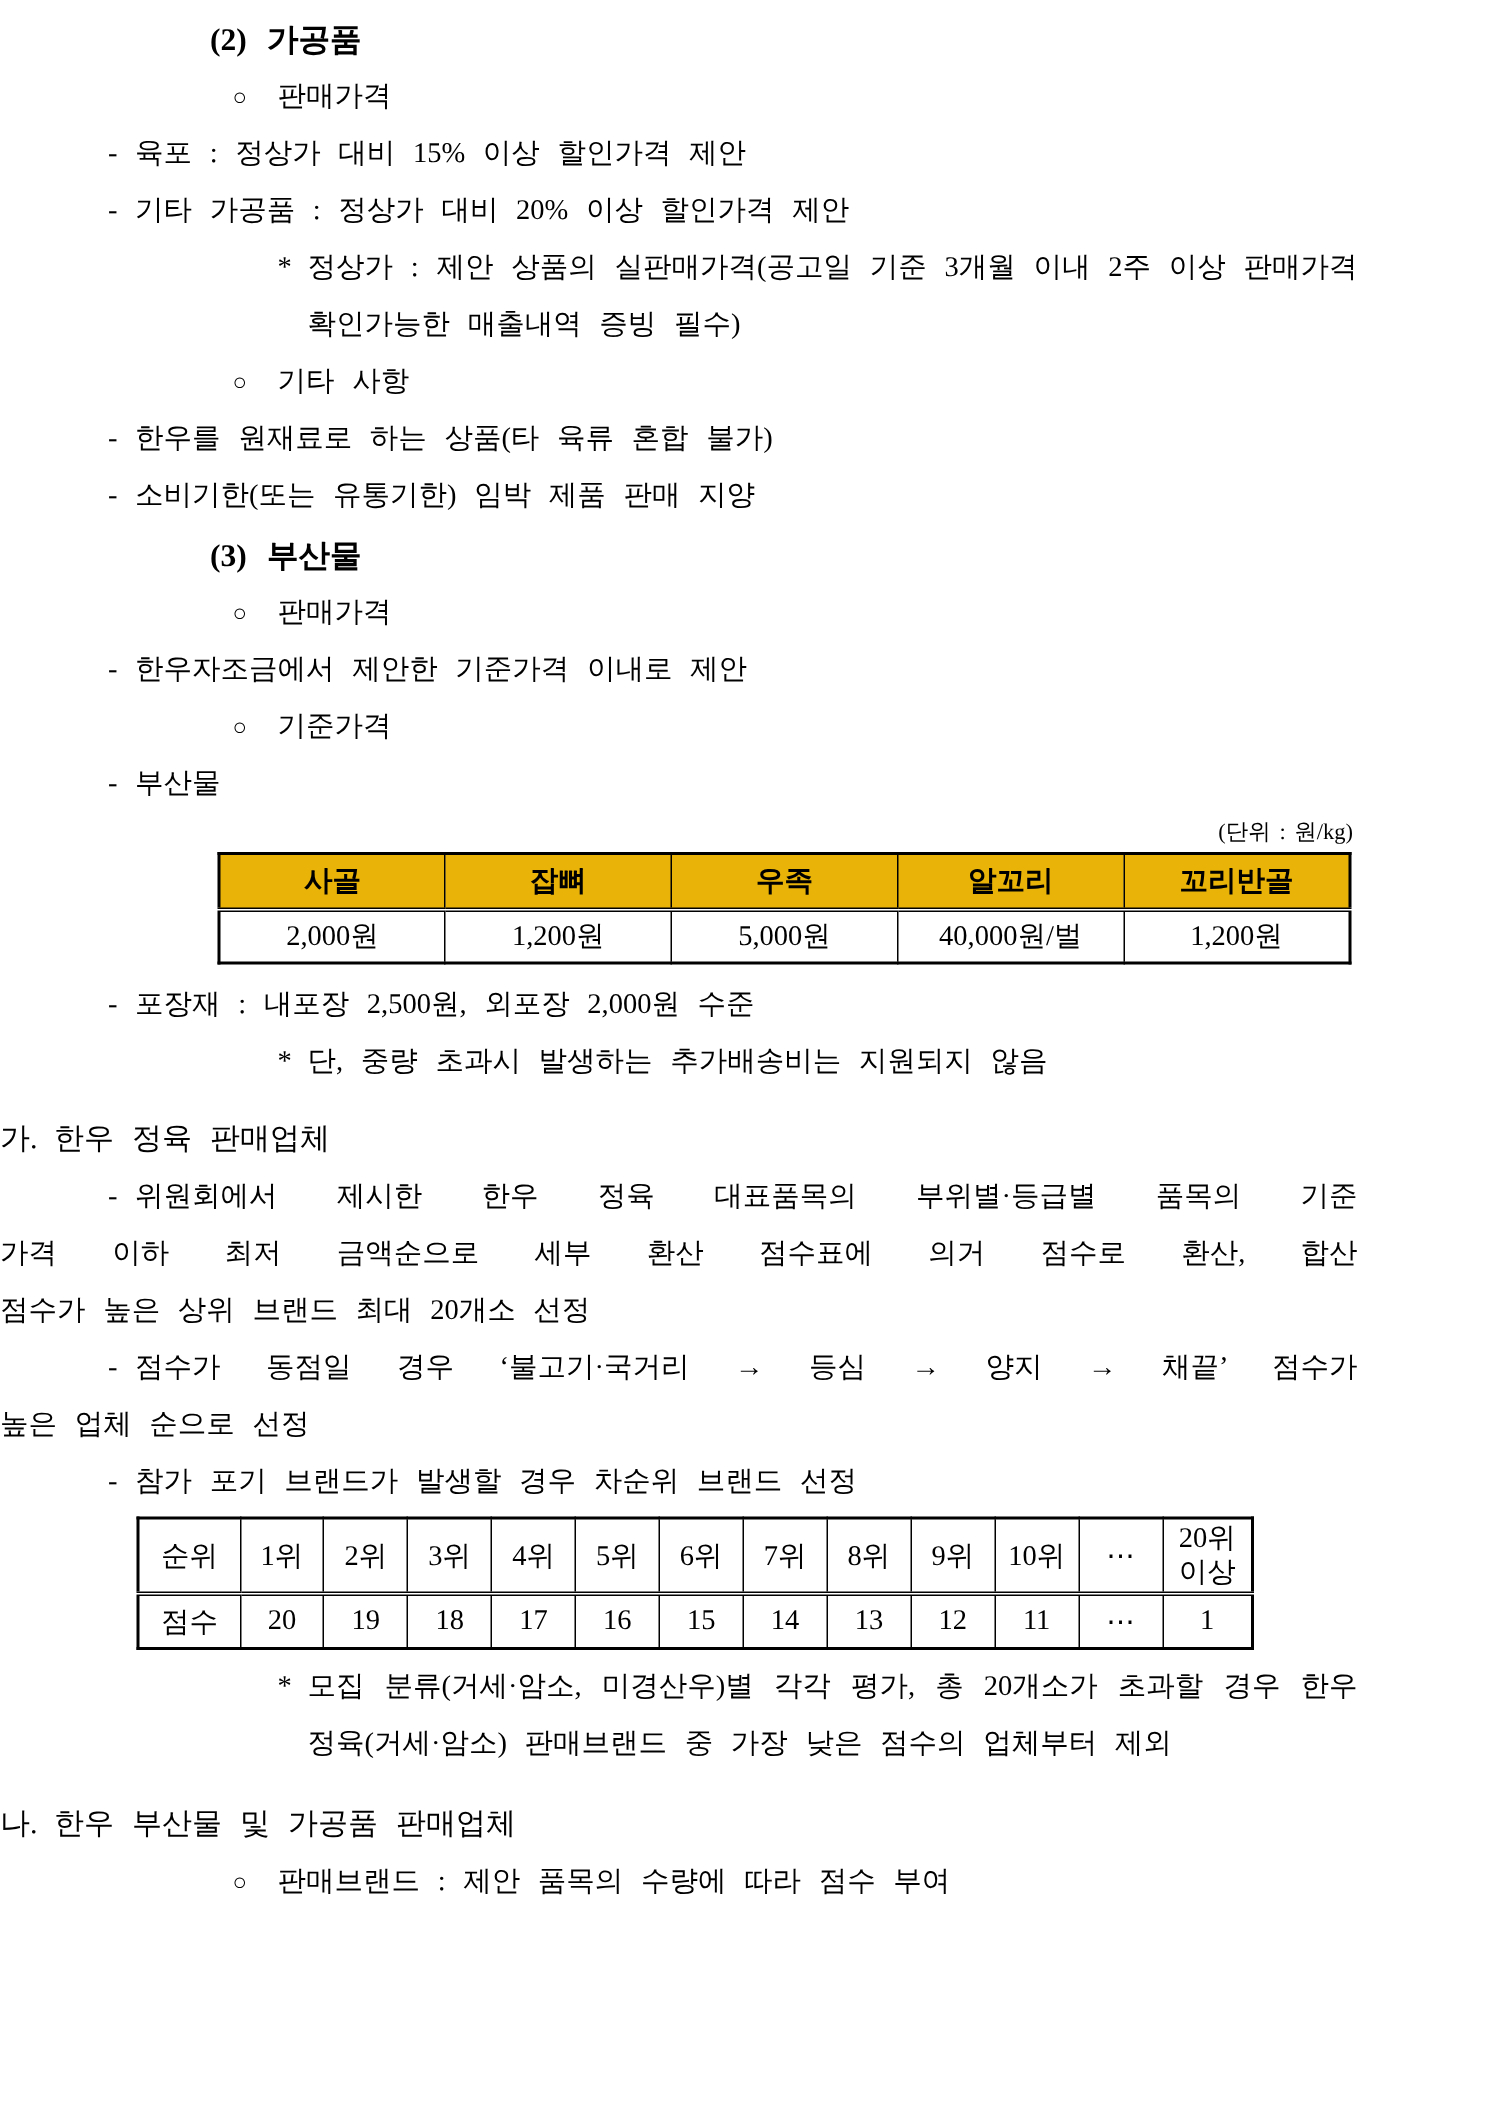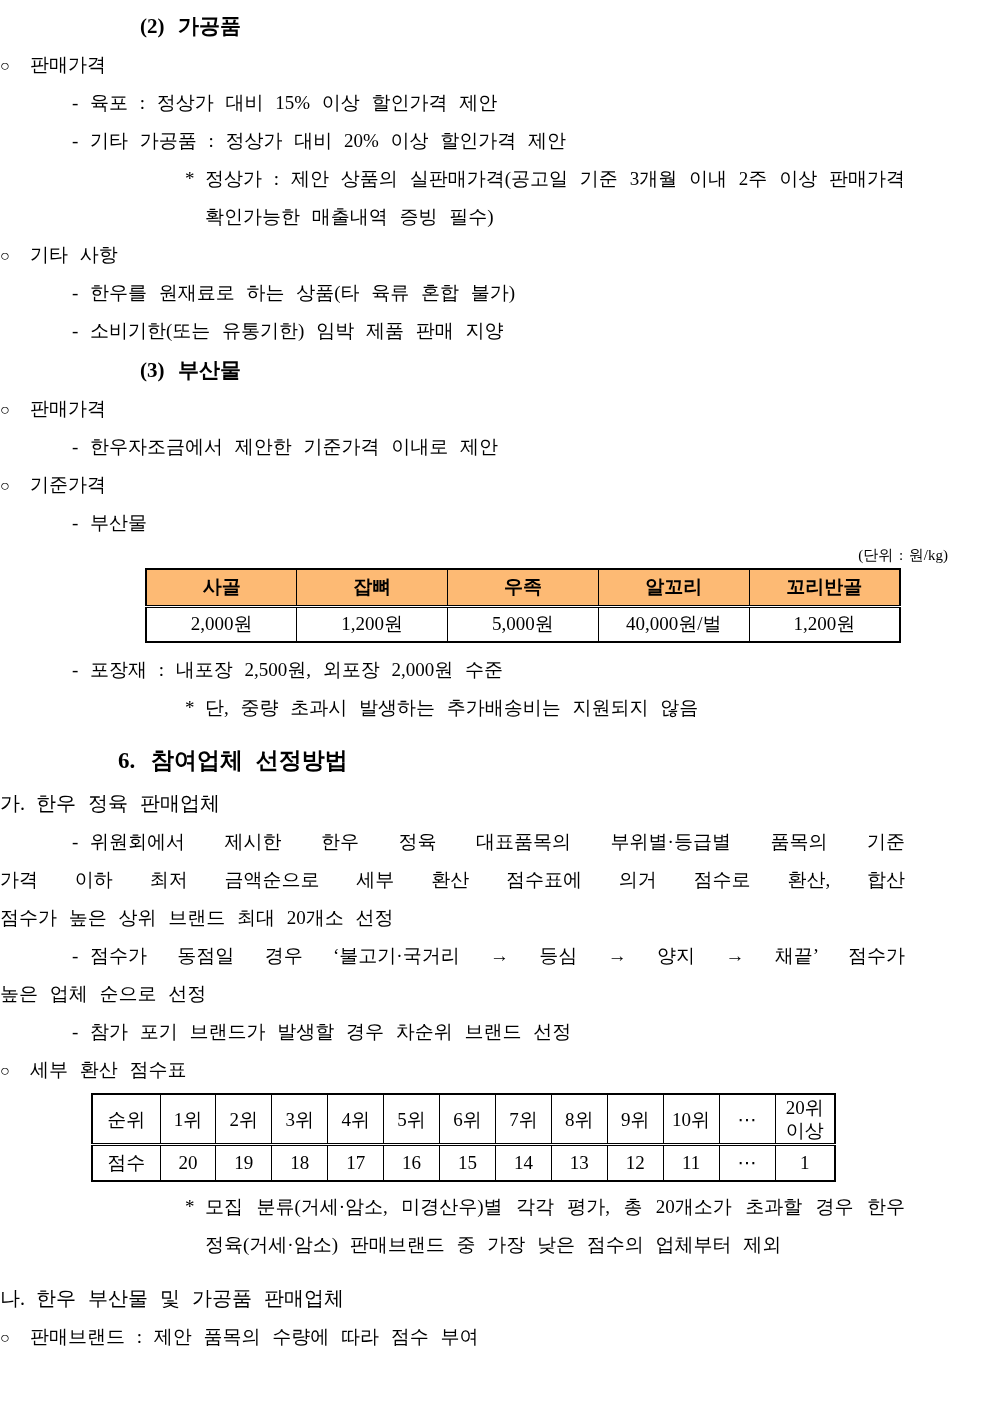--- a/index.html
+++ b/index.html
@@ -18,48 +18,48 @@
   }
   .mk { display:inline-block; }
 
   
   .h2   { padding-left:140px; font-weight:bold; font-size:21px; line-height:40px; height:40px; }
   .h2 .mk { width:38px; }
   .h1   { padding-left:118px; font-weight:bold; font-size:23px; line-height:44px; height:44px; }
   .h1 .mk { width:33px; }
   .ga   { font-size:20px; line-height:40px; height:40px; }
   .ga .mk { width:36px; }
-  .circ { }
+  .circ { padding-left:155px; }
   .circ .mk { width:30px; font-size:16px; }
   .dash { padding-left:72px; }
   .dash .mk { width:18px; }
   .star { padding-left:185px; }
   .star .mk { width:20px; }
   .starcont { padding-left:205px; }
   .dashcont { }
 
   
   .fill {
     white-space:normal;
     text-align:justify;
     text-align-last:justify;
     margin-right:87px;
     overflow:hidden;
   }
 
   .unit {
     font-size:15px; height:26px; line-height:26px;
-    text-align:right; padding-right:44px; word-spacing:2px;
+    text-align:right; padding-right:90px; word-spacing:2px;
   }
 
   table { border-collapse:collapse; table-layout:fixed; }
 
   .t1 { margin-left:145px; width:756px; border:2px solid #000; }
   .t1 th {
-    background:#fdba74; border:1px solid #000; border-bottom:3px double #000;
+    background:#eab308; border:1px solid #000; border-bottom:3px double #000;
     font-size:19px; font-weight:bold; height:37px; text-align:center; word-spacing:normal;
   }
   .t1 td {
     border:1px solid #000; font-size:19px; height:36px;
     text-align:center; word-spacing:normal;
   }
 
   .t2 { margin-left:91px; width:745px; border:2px solid #000;padding-left:40px; }
   .t2 td {
     border:1px solid #000; font-size:19px; text-align:center;
@@ -128,38 +128,36 @@
     </table>
 
   <div class="sp8"></div>
 
   <div class="ln dash"><span class="mk">-</span><span>포장재 : 내포장 2,500원, 외포장 2,000원 수준</span></div>
 
   <div class="ln star"><span class="mk">*</span><span>단, 중량 초과시 발생하는 추가배송비는 지원되지 않음</span></div>
 
   <div class="sp12"></div>
 
-  <div class="ln h1"><span class="mk">6.</span><span>참여업체 선정방법</span></div>
 
   <div class="ln ga"><span class="mk">가.</span><span>한우 정육 판매업체</span></div>
 
 
   <div class="ln dash fill"><span class="mk">-</span><span>위원회에서 제시한 한우 정육 대표품목의 부위별·등급별 품목의 기준</span></div>
 
   <div class="ln dashcont fill"><span>가격 이하 최저 금액순으로 세부 환산 점수표에 의거 점수로 환산, 합산</span></div>
 
   <div class="ln dashcont"><span>점수가 높은 상위 브랜드 최대 20개소 선정</span></div>
 
   <div class="ln dash fill"><span class="mk">-</span><span>점수가 동점일 경우 ‘불고기·국거리 → 등심 → 양지 → 채끝’ 점수가</span></div>
 
   <div class="ln dashcont"><span>높은 업체 순으로 선정</span></div>
 
   <div class="ln dash"><span class="mk">-</span><span>참가 포기 브랜드가 발생할 경우 차순위 브랜드 선정</span></div>
 
-  <div class="ln circ"><span class="mk">○</span><span>세부 환산 점수표</span></div>
 
   <div class="sp4"></div>
 
   <table class="t2">
     <tbody>
         <tr class="hrow">
       <td class="c0">순위</td>
       <td>1위</td>
       <td>2위</td>
       <td>3위</td>

